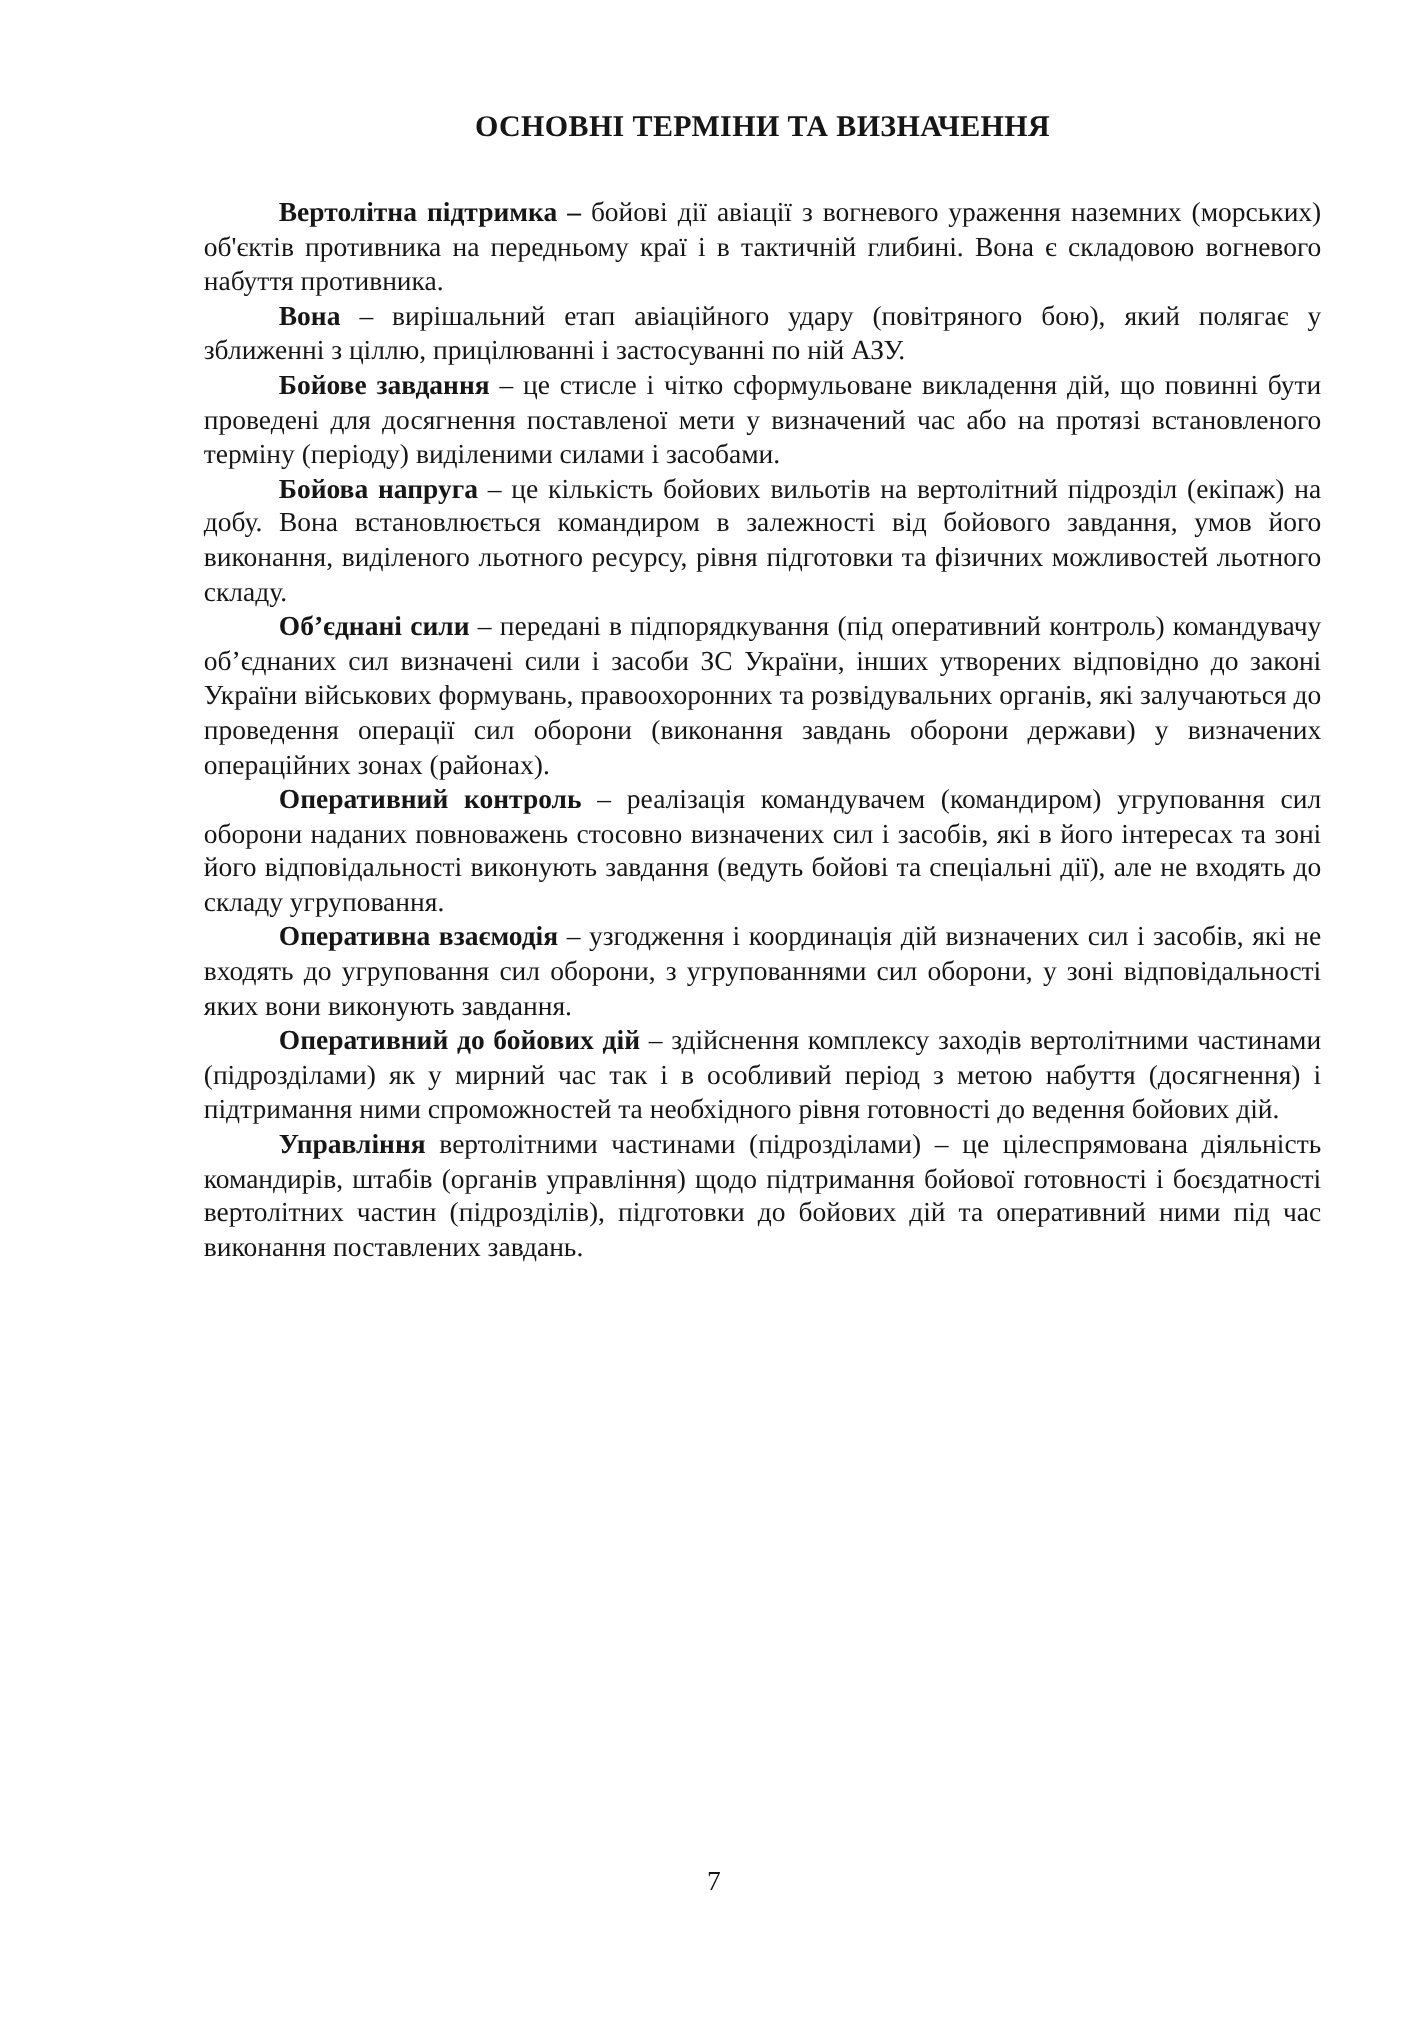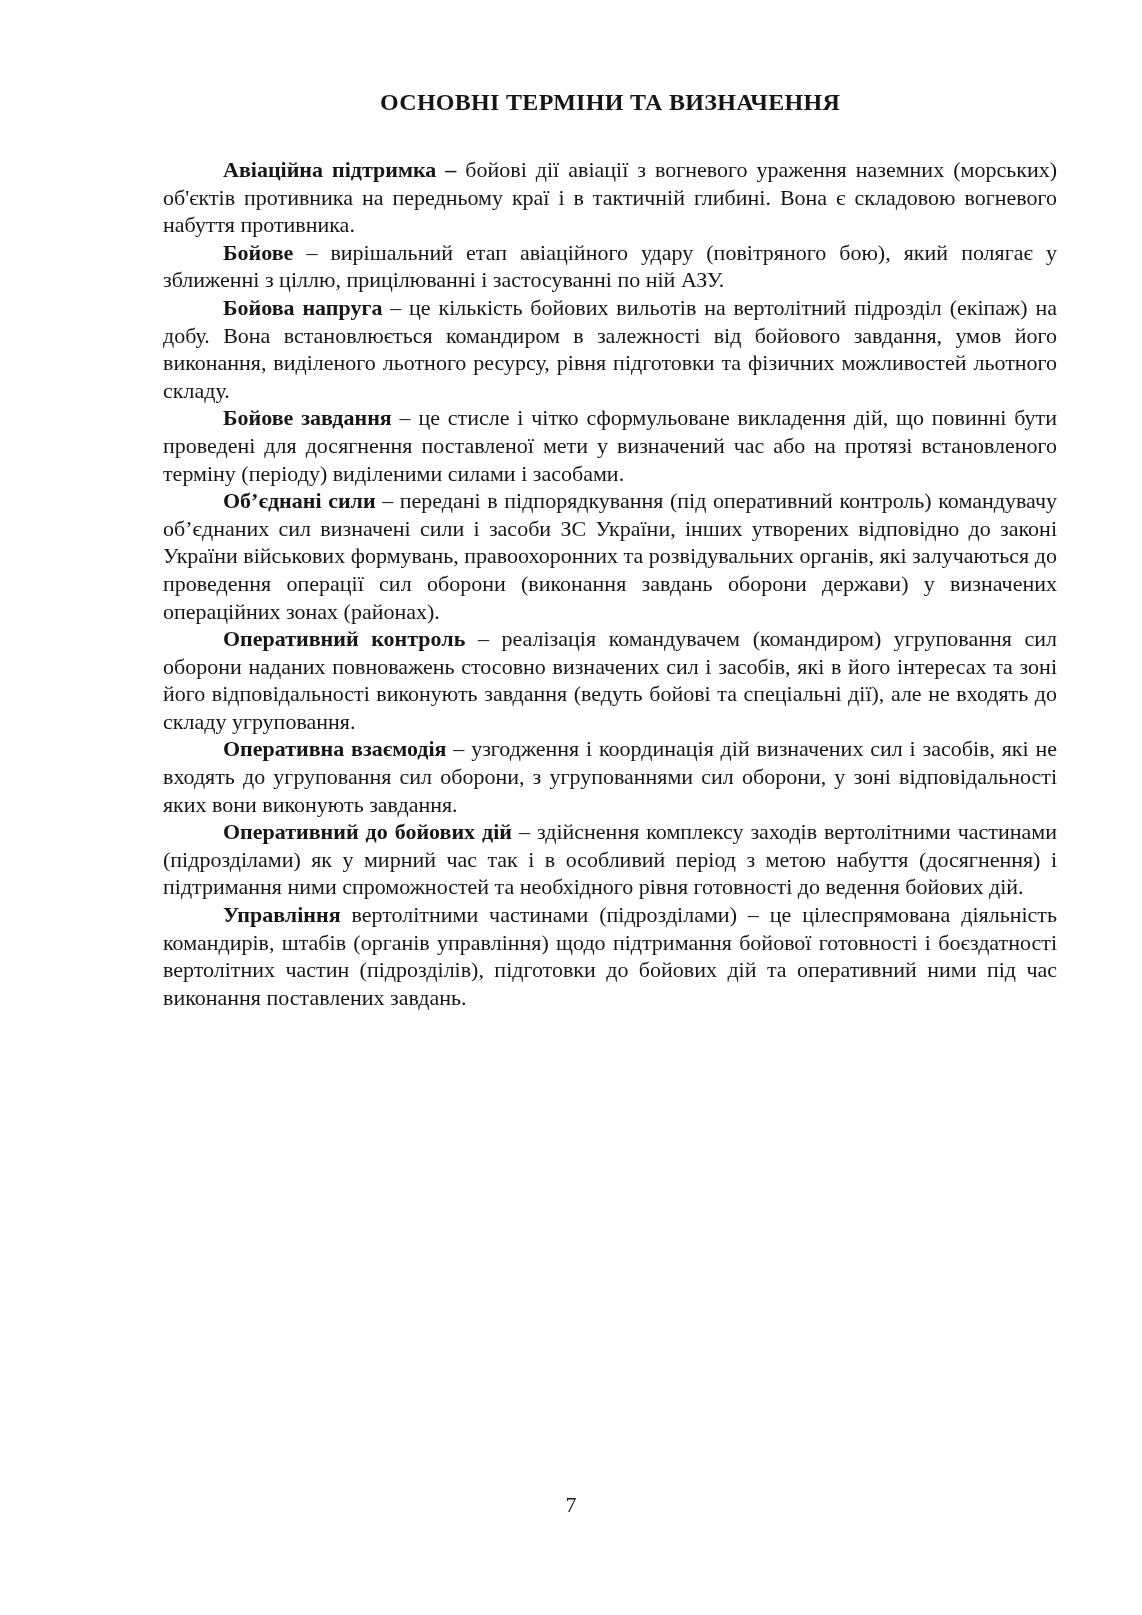--- a/index.html
+++ b/index.html
@@ -53,27 +53,27 @@
     color: #161616;
   }
 </style>
 </head>
 <body>
 
 <main class="page">
   <div class="content">
     <h1 class="doc-title">ОСНОВНІ ТЕРМІНИ ТА ВИЗНАЧЕННЯ</h1>
     <section class="definitions">
-  <p><b class="term">Авіаційна підтримка –</b><span class="def-body"> бойові дії авіації з вогневого ураження наземних (морських) об'єктів противника на передньому краї і в тактичній глибині. Вона є складовою вогневого набуття противника.</span></p>
+  <p><b class="term">Вертолітна підтримка –</b><span class="def-body"> бойові дії авіації з вогневого ураження наземних (морських) об'єктів противника на передньому краї і в тактичній глибині. Вона є складовою вогневого набуття противника.</span></p>
 
-  <p><b class="term">Бойове</b><span class="def-body"> – вирішальний етап авіаційного удару (повітряного бою), який полягає у зближенні з ціллю, прицілюванні і застосуванні по ній АЗУ.</span></p>
+  <p><b class="term">Вона</b><span class="def-body"> – вирішальний етап авіаційного удару (повітряного бою), який полягає у зближенні з ціллю, прицілюванні і застосуванні по ній АЗУ.</span></p>
+
+  <p><b class="term">Бойове завдання</b><span class="def-body"> – це стисле і чітко сформульоване викладення дій, що повинні бути проведені для досягнення поставленої мети у визначений час або на протязі встановленого терміну (періоду) виділеними силами і засобами.</span></p>
 
   <p><b class="term">Бойова напруга</b><span class="def-body"> – це кількість бойових вильотів на вертолітний підрозділ (екіпаж) на добу. Вона встановлюється командиром в залежності від бойового завдання, умов його виконання, виділеного льотного ресурсу, рівня підготовки та фізичних можливостей льотного складу.</span></p>
-
-  <p><b class="term">Бойове завдання</b><span class="def-body"> – це стисле і чітко сформульоване викладення дій, що повинні бути проведені для досягнення поставленої мети у визначений час або на протязі встановленого терміну (періоду) виділеними силами і засобами.</span></p>
 
 
 
   <p><b class="term">Об’єднані сили</b><span class="def-body"> – передані в підпорядкування (під оперативний контроль) командувачу об’єднаних сил визначені сили і засоби ЗС України, інших утворених відповідно до законі України військових формувань, правоохоронних та розвідувальних органів, які залучаються до проведення операції сил оборони (виконання завдань оборони держави) у визначених операційних зонах (районах).</span></p>
 
   <p><b class="term">Оперативний контроль</b><span class="def-body"> – реалізація командувачем (командиром) угруповання сил оборони наданих повноважень стосовно визначених сил і засобів, які в його інтересах та зоні його відповідальності виконують завдання (ведуть бойові та спеціальні дії), але не входять до складу угруповання.</span></p>
 
   <p><b class="term">Оперативна взаємодія</b><span class="def-body"> – узгодження і координація дій визначених сил і засобів, які не входять до угруповання сил оборони, з угрупованнями сил оборони, у зоні відповідальності яких вони виконують завдання.</span></p>
 
 

